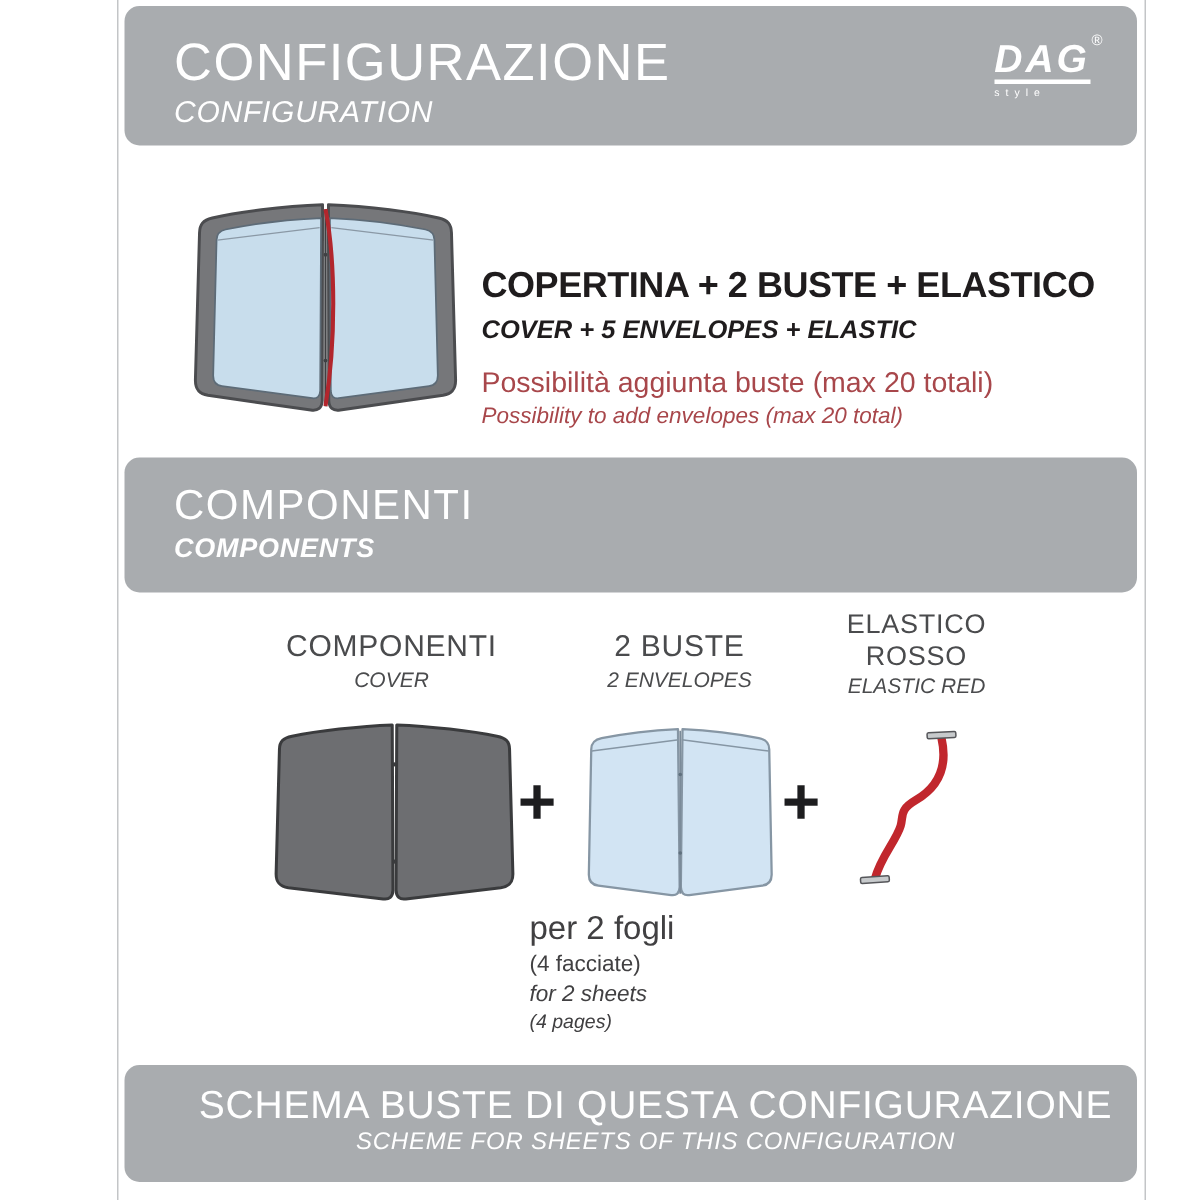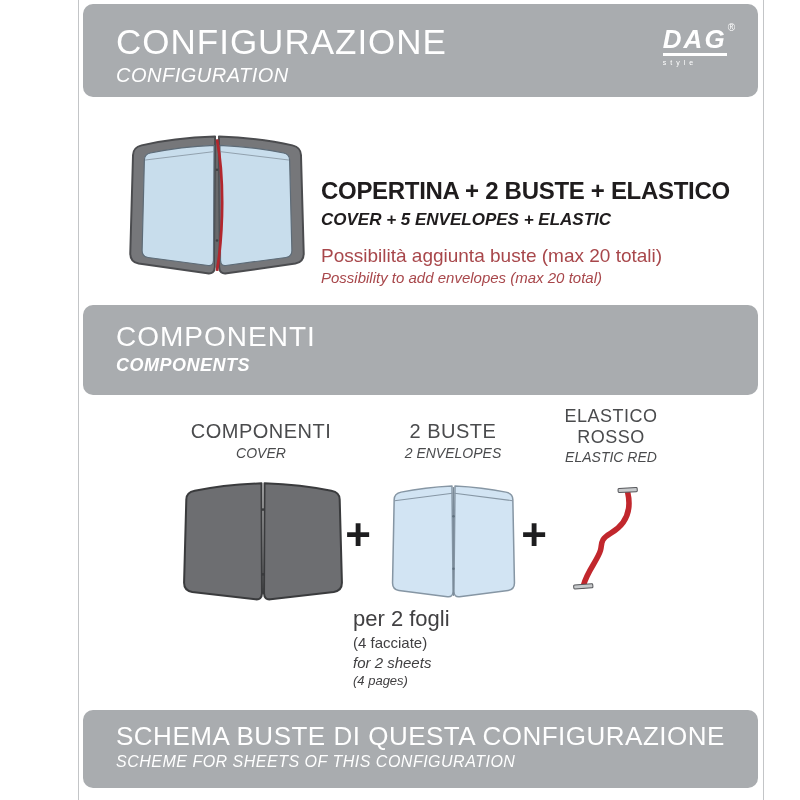--- a/index.html
+++ b/index.html
@@ -3,21 +3,21 @@
 <meta charset="utf-8">
 <style>
   html,body{margin:0;padding:0;background:#fff;}
   .canvas{position:relative;width:800px;height:800px;background:#fff;overflow:hidden;
           font-family:"Liberation Sans",sans-serif;color:#231f20;}
   .card{position:absolute;left:78px;top:0;width:684px;height:800px;
         border-left:1px solid #c3c5c7;border-right:1px solid #c3c5c7;background:#fff;}
   .banner{position:absolute;left:4px;width:675px;background:#a9acaf;color:#fff;box-sizing:border-box;border-radius:10px;}
   .banner-top{top:4px;height:93px;padding:19px 0 0 33px;}
   .banner-comp{top:305px;height:90px;padding:17px 0 0 33px;}
-  .banner-bottom{top:710px;height:78px;padding:12px 0 0 33px;}
+  .banner-bottom{top:710px;height:78px;padding:12px 0 0 33px;text-align:center;}
   .banner-title{font-size:35px;letter-spacing:1px;line-height:1.08;white-space:nowrap;}
   .banner-sub{font-size:20px;font-style:italic;letter-spacing:0.5px;margin-top:3px;white-space:nowrap;}
   .banner-comp .banner-title{font-size:28px;}
   .banner-comp .banner-sub{font-size:18px;font-weight:bold;}
   .banner-bottom .banner-title{font-size:26px;letter-spacing:0.5px;}
   .banner-bottom .banner-sub{font-size:16px;}
   .logo{position:absolute;right:24px;top:22px;text-align:left;line-height:1;}
   .logo-word{display:inline-block;font-size:26px;font-weight:bold;font-style:italic;
              letter-spacing:2px;border-bottom:3px solid #fff;padding-bottom:1px;}
   .logo-reg{font-size:10px;vertical-align:top;position:relative;top:-3px;left:1px;}

